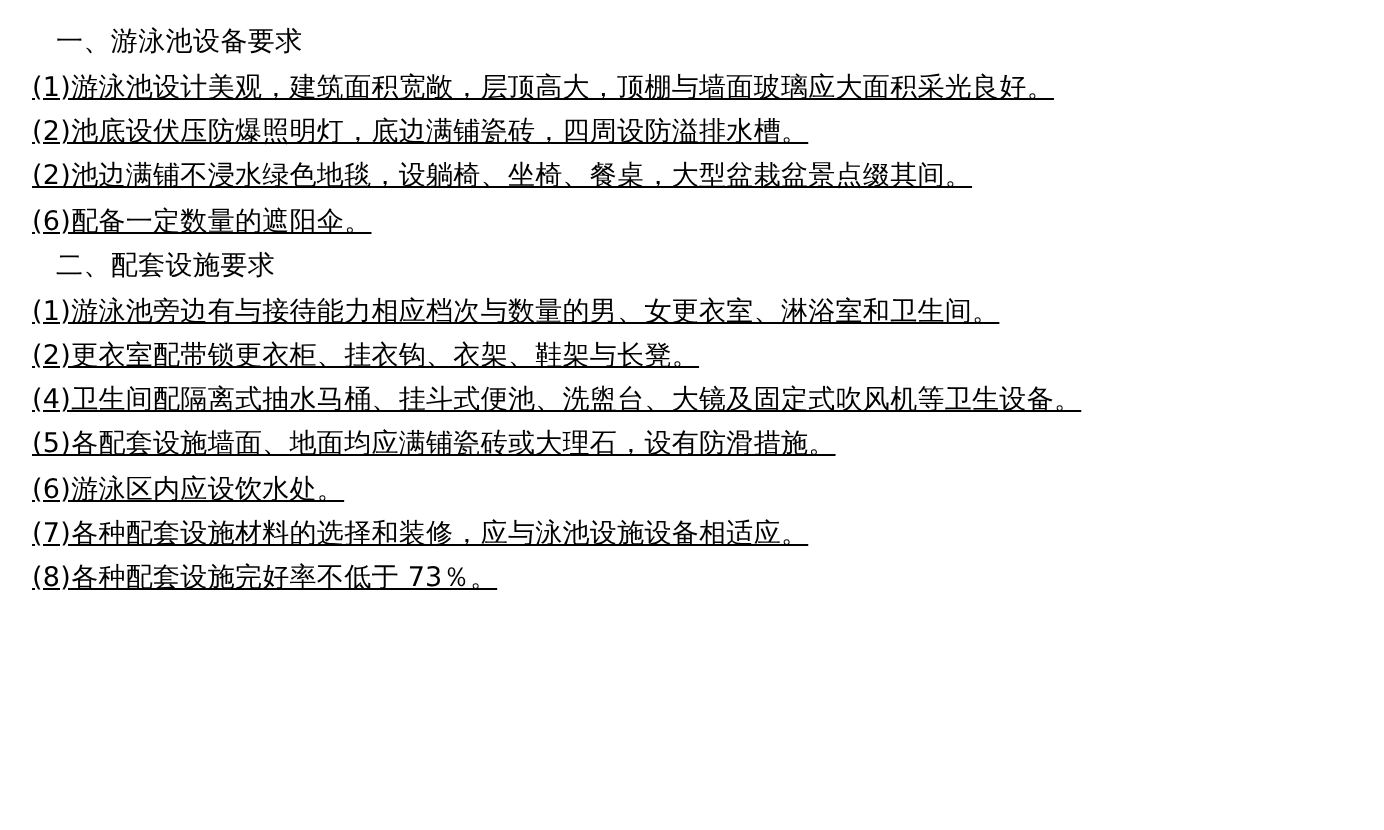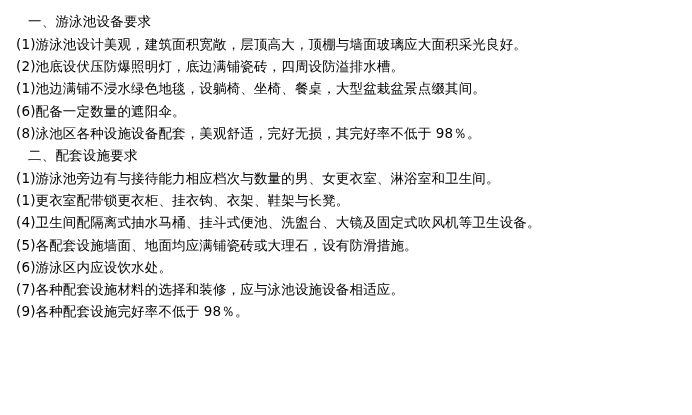--- a/index.html
+++ b/index.html
@@ -28,40 +28,40 @@
     letter-spacing: 0.2px;
     white-space: nowrap;
   }
   .para {
     font-size: 13.5px;
     line-height: 22.2px;
     margin: 0;
     padding-left: 2px;
     letter-spacing: 0.15px;
     white-space: nowrap;
+    text-decoration: underline;
   }
 </style>
 </head>
 <body>
 
 <div class="page">
 
   <div>
     <p class="section-heading">一、游泳池设备要求</p>
     <p class="para">(1)游泳池设计美观，建筑面积宽敞，层顶高大，顶棚与墙面玻璃应大面积采光良好。</p>
     <p class="para">(2)池底设伏压防爆照明灯，底边满铺瓷砖，四周设防溢排水槽。</p>
-    <p class="para">(1)池边满铺不浸水绿色地毯，设躺椅、坐椅、餐桌，大型盆栽盆景点缀其间。</p>
+    <p class="para">(2)池边满铺不浸水绿色地毯，设躺椅、坐椅、餐桌，大型盆栽盆景点缀其间。</p>
     <p class="para">(6)配备一定数量的遮阳伞。</p>
-    <p class="para">(8)泳池区各种设施设备配套，美观舒适，完好无损，其完好率不低于 98％。</p>
   </div>
 
   <div>
     <p class="section-heading">二、配套设施要求</p>
     <p class="para">(1)游泳池旁边有与接待能力相应档次与数量的男、女更衣室、淋浴室和卫生间。</p>
-    <p class="para">(1)更衣室配带锁更衣柜、挂衣钩、衣架、鞋架与长凳。</p>
+    <p class="para">(2)更衣室配带锁更衣柜、挂衣钩、衣架、鞋架与长凳。</p>
     <p class="para">(4)卫生间配隔离式抽水马桶、挂斗式便池、洗盥台、大镜及固定式吹风机等卫生设备。</p>
     <p class="para">(5)各配套设施墙面、地面均应满铺瓷砖或大理石，设有防滑措施。</p>
     <p class="para">(6)游泳区内应设饮水处。</p>
     <p class="para">(7)各种配套设施材料的选择和装修，应与泳池设施设备相适应。</p>
-    <p class="para">(9)各种配套设施完好率不低于 98％。</p>
+    <p class="para">(8)各种配套设施完好率不低于 73％。</p>
   </div>
 
 </div>
 
 </body></html>

